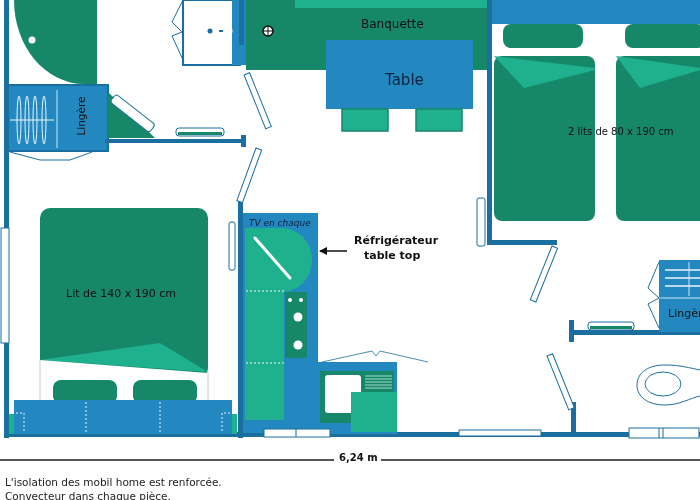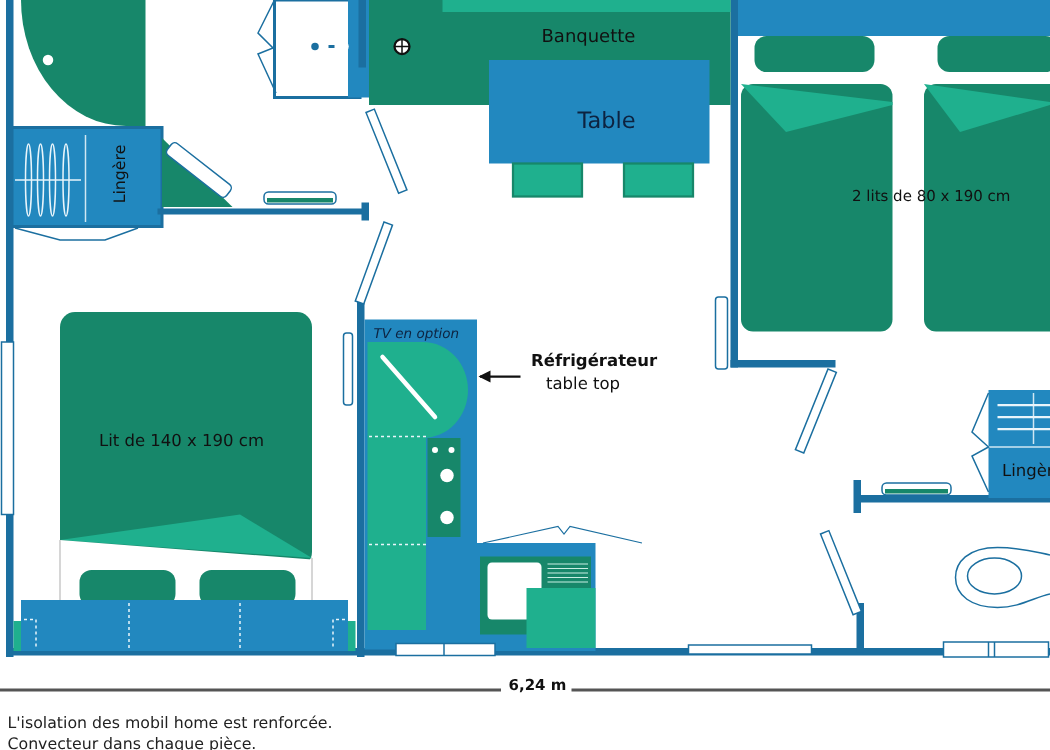--- a/index.html
+++ b/index.html
@@ -190,24 +190,24 @@
 <span class="lbl" style="left:385px;top:71px;font-size:15px;color:#0d2340;">Table</span>
 
 <span class="lbl" style="left:568px;top:126px;font-size:10px;text-align:center;">2 lits de 80 x 190 cm</span>
 
 <span class="lbl" style="left:66px;top:287px;font-size:11px;text-align:right;">Lit de 140 x 190 cm</span>
 
 <span class="lbl" style="left:61px;top:110px;font-size:10.5px;transform:rotate(-90deg);transform-origin:center;color:#111;">Lingère</span>
 
 <span class="lbl" style="left:668px;top:307px;font-size:11px;">Lingère</span>
 
-<span class="lbl" style="left:249px;top:218px;font-size:9px;font-style:italic;color:#0d2340;">TV en option</span>
+<span class="lbl" style="left:249px;top:218px;font-size:9px;font-style:italic;color:#0d2340;">TV en chaque</span>
 
 <span class="lbl" style="left:354px;top:234px;font-size:11px;font-weight:bold;">Réfrigérateur</span>
-<span class="lbl" style="left:364px;top:249px;font-size:11px;font-weight:normal;text-align:right;">table top</span>
+<span class="lbl" style="left:364px;top:249px;font-size:11px;font-weight:bold;text-align:right;">table top</span>
 
 <div class="dim">
   <div class="dim-line" style="left:0;width:334px;"></div>
   <span class="dim-text">6,24 m</span>
   <div class="dim-line" style="left:381px;width:319px;"></div>
 </div>
 
 <div class="notes">
   <div>L'isolation des mobil home est renforcée.</div>
   <div>Convecteur dans chaque pièce.</div>

